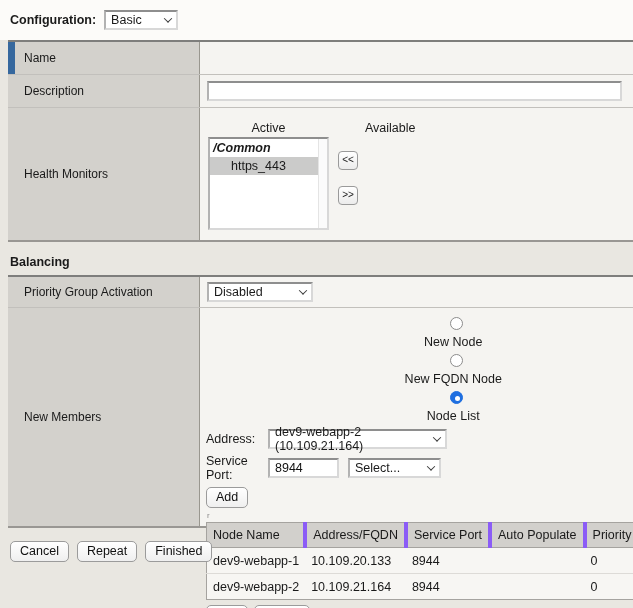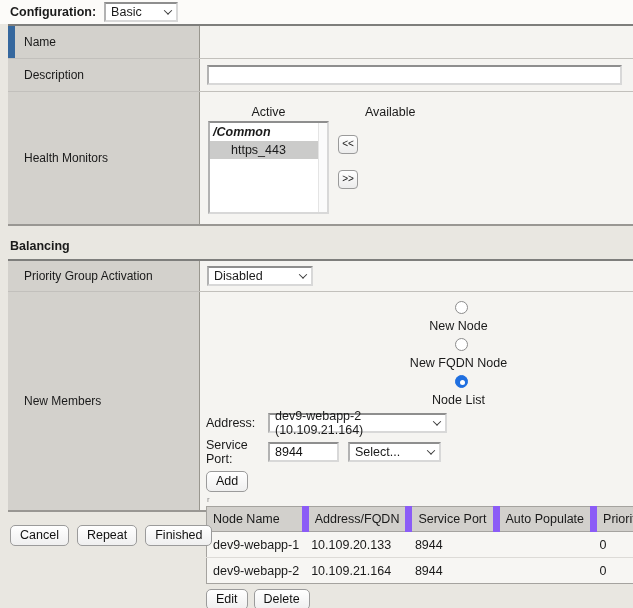--- a/index.html
+++ b/index.html
@@ -8,21 +8,21 @@
     width:633px; height:608px;
     background:#e9e7e1;
     font-family:"Liberation Sans", sans-serif;
     font-size:12px; color:#1a1a1a;
     overflow:hidden;
   }
 
   
   .config-bar {
     background:#fcfbf9;
-    height:24px;
+    height:40px;
     display:flex; align-items:center;
     padding-left:10px; gap:8px;
   }
   .config-bar .lbl { font-weight:bold; font-size:12.5px; }
 
   
   .ifield {
     background:#fff;
     border:2px solid;
     border-color:#8e8e8e #d8d8d8 #d8d8d8 #b2b2b2;
@@ -126,21 +126,21 @@
     font-family:"Liberation Sans", sans-serif;
     font-size:12.5px; color:#111;
     padding:2px 9px 3px; cursor:pointer;
   }
   .artifact { font-size:8px; color:#8a8a8a; height:10px; line-height:10px; margin:3px 0 0 1px; }
 
   
   table.mtable { border-collapse:collapse; margin-top:1px; background:#f7f6f3; border:1px solid #a5a39f; }
   table.mtable th {
     background:#d2d0cc; font-weight:normal; text-align:left;
-    border-right:7px solid #8b5cf6; border-bottom:1px solid #a5a39f;
+    border-right:4px solid #8b5cf6; border-bottom:1px solid #a5a39f;
     height:25px; padding:0 6px; font-size:12.5px; white-space:nowrap;
   }
   table.mtable th:last-child { border-right:none; }
   table.mtable td {
     height:26px; padding:0 6px; font-size:12.5px;
     border-bottom:1px solid #dddbd7; white-space:nowrap;
   }
   table.mtable tr:last-child td { border-bottom:none; }
   .col-nodename{width:93px;} .col-addr{width:92px;} .col-port{width:78px;}
   .col-auto{width:87px;} .col-pri{width:48px;}

